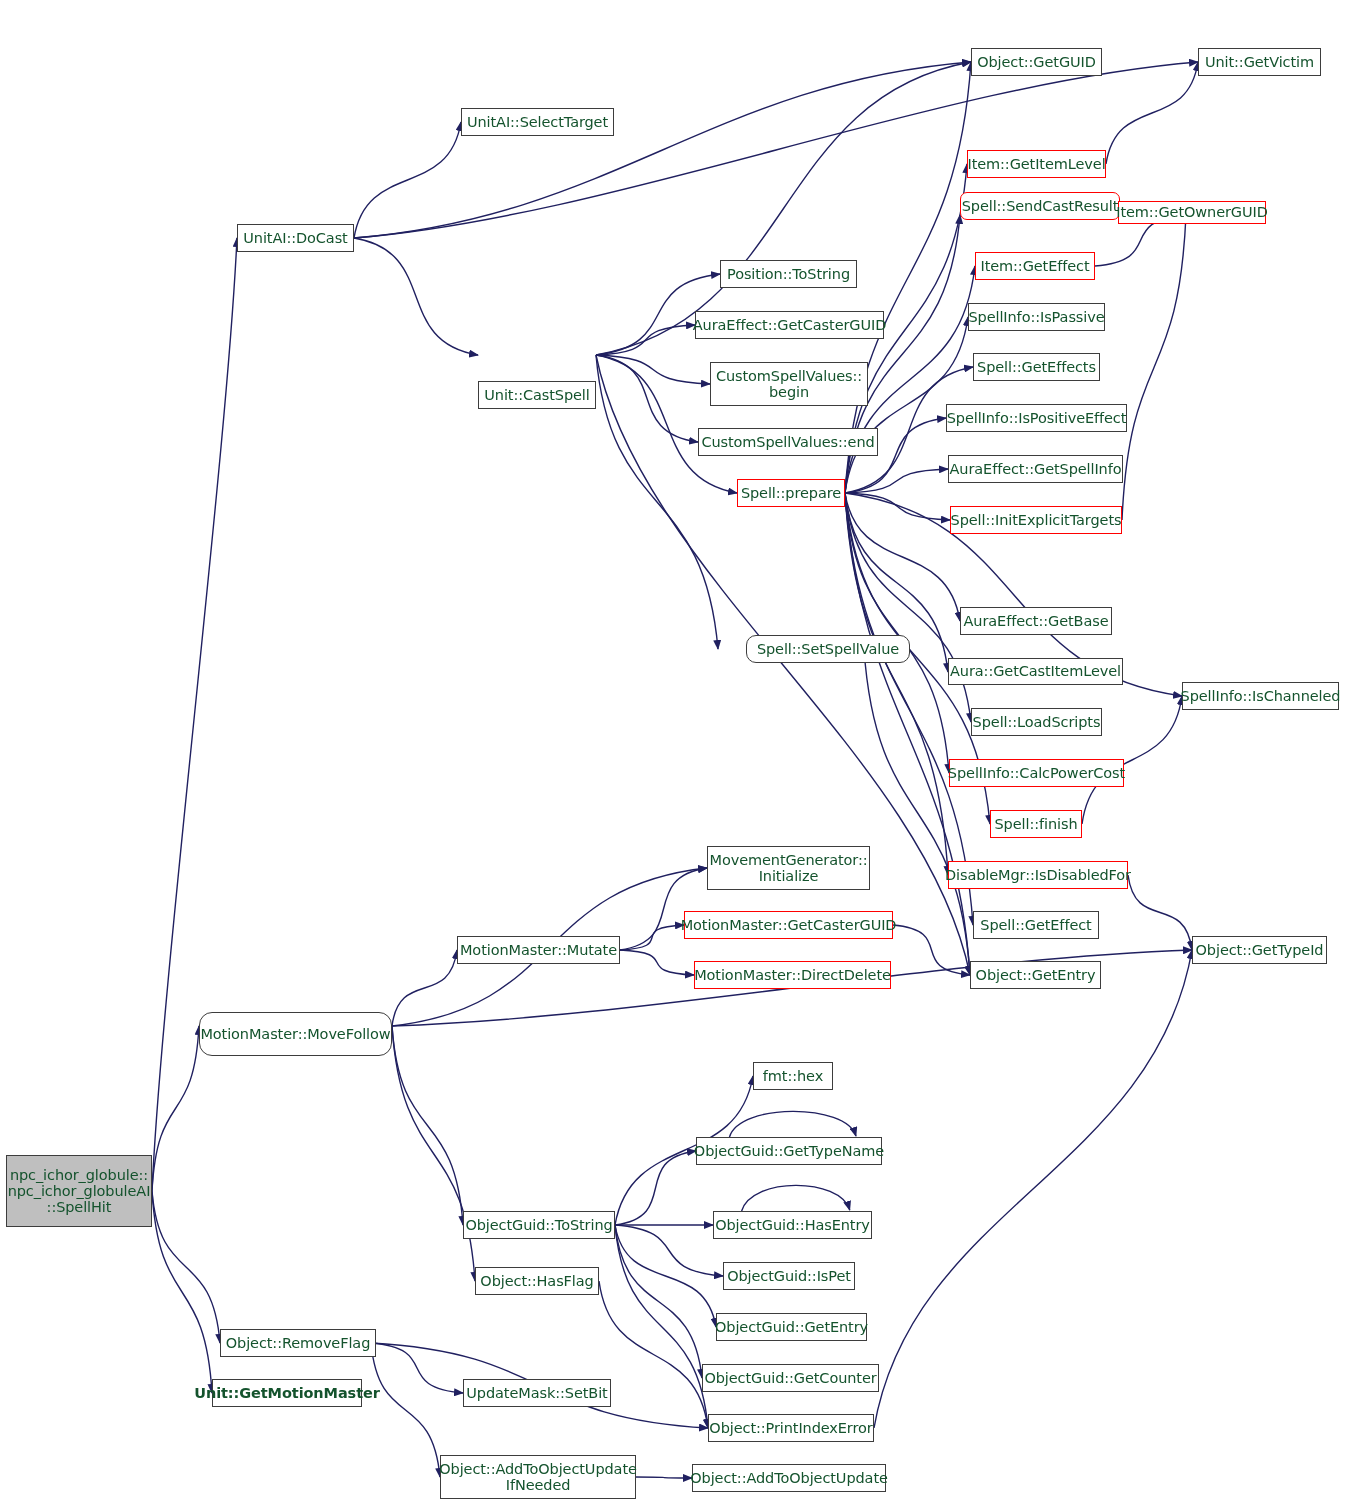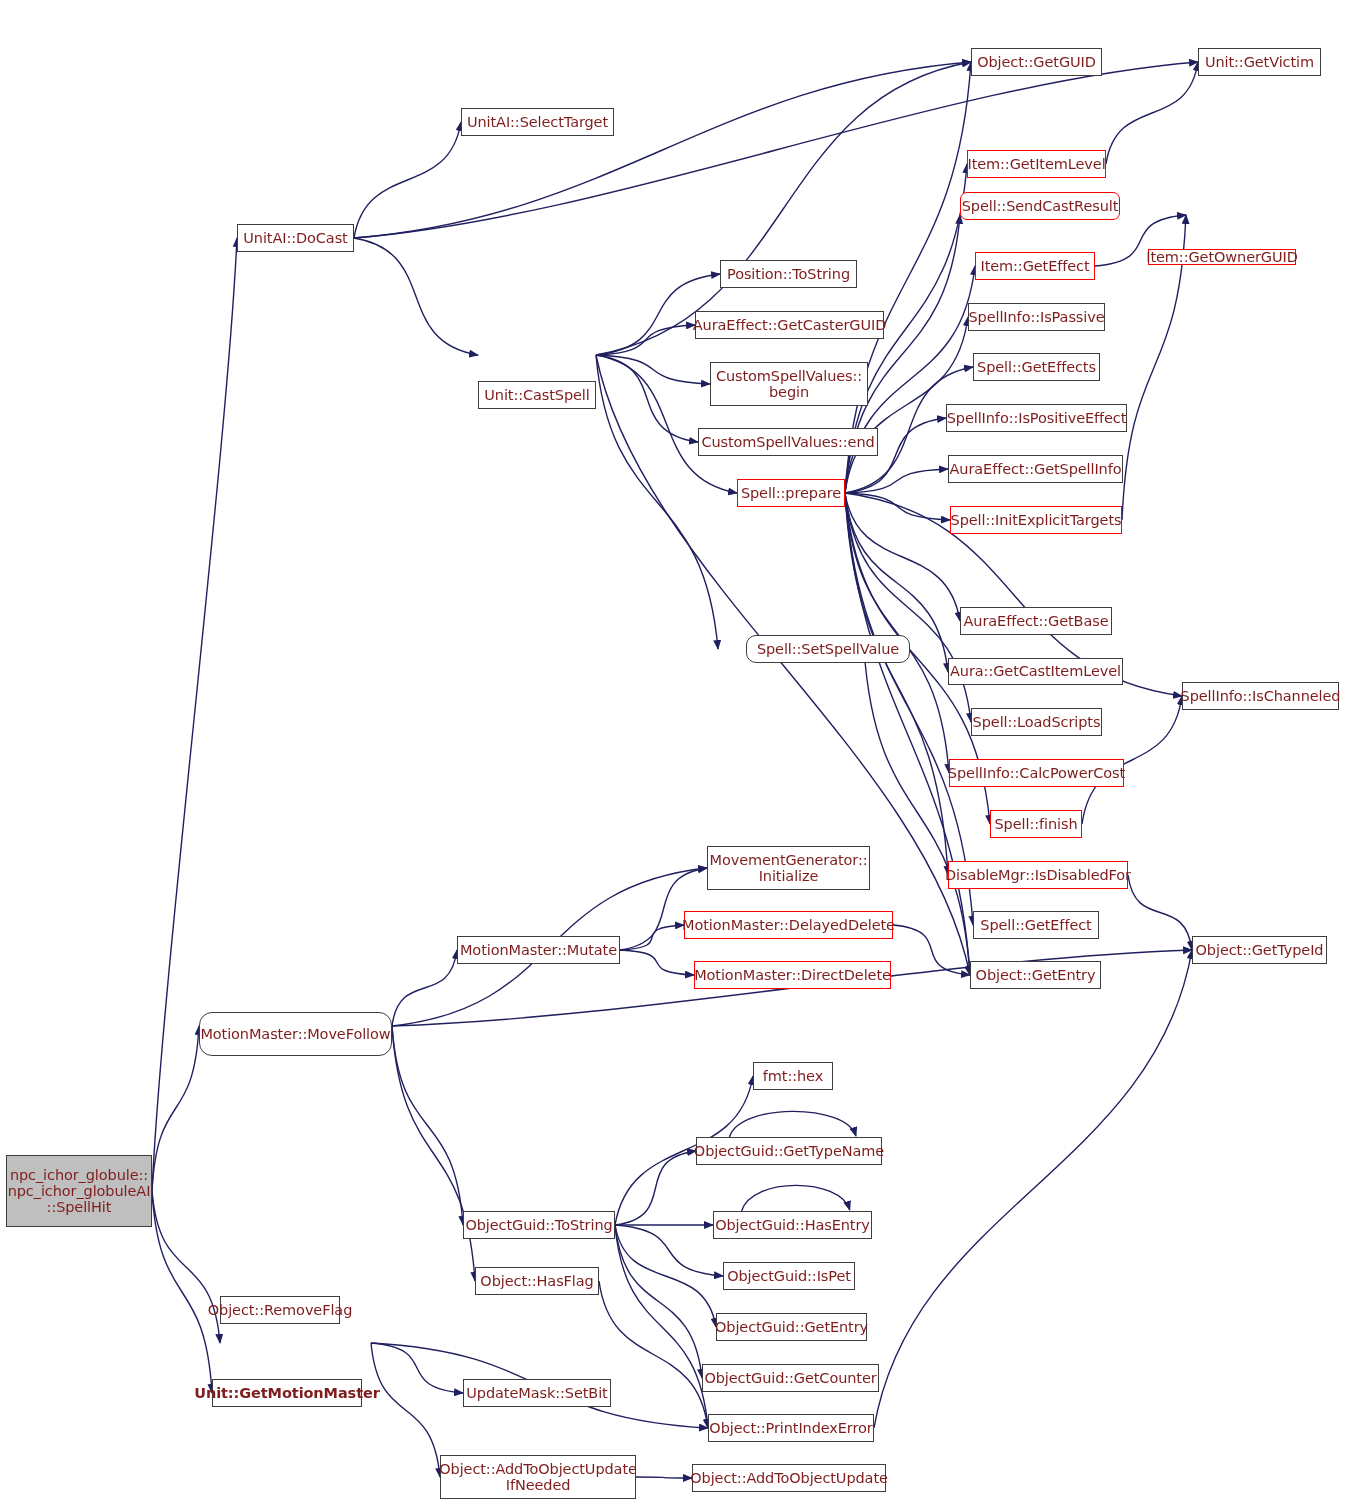--- a/index.html
+++ b/index.html
@@ -4,21 +4,21 @@
 <style>
   html,body{margin:0;padding:0;background:#ffffff;}
   body{font-family:"DejaVu Sans","Liberation Sans",sans-serif;}
   #canvas{position:relative;width:1345px;height:1500px;background:#fff;overflow:hidden;}
   #edges{position:absolute;left:0;top:0;width:1345px;height:1500px;pointer-events:none;}
   .node{
     position:absolute;
     box-sizing:border-box;
     border:1px solid #3d3d3d;
     background:#ffffff;
-    color:#7f1d1d;
+    color:#14532d;
     font-size:14.5px;
     line-height:1.12;
     display:flex;
     align-items:center;
     justify-content:center;
     text-align:center;
     white-space:pre;
     letter-spacing:-0.1px;
   }
   .node.red{border-color:#ff0000;}
@@ -112,52 +112,52 @@
       <div class="node" style="left: 695px; top: 311px; width: 189px; height: 28px;">AuraEffect::GetCasterGUID</div>
       <div class="node" style="left: 710px; top: 362px; width: 158px; height: 44px;">CustomSpellValues::
 begin</div>
       <div class="node" style="left: 698px; top: 428px; width: 180px; height: 28px;">CustomSpellValues::end</div>
       <div class="node red" style="left: 737px; top: 479px; width: 108px; height: 28px;">Spell::prepare</div>
       <div class="node" style="left: 746px; top: 635px; width: 164px; height: 28px; border-radius: 10px;">Spell::SetSpellValue</div>
       <div class="node" style="left: 971px; top: 48px; width: 131px; height: 28px;">Object::GetGUID</div>
       <div class="node" style="left: 1198px; top: 48px; width: 123px; height: 28px;">Unit::GetVictim</div>
       <div class="node red" style="left: 967px; top: 150px; width: 139px; height: 28px;">Item::GetItemLevel</div>
       <div class="node red" style="left: 960px; top: 192px; width: 160px; height: 28px; border-radius: 7px;">Spell::SendCastResult</div>
-      <div class="node red" style="left: 1148px; top: 201px; width: 148px; height: 16px; margin-top: 48px;">Item::GetOwnerGUID</div>
+      <div class="node red" style="left: 1118px; top: 201px; width: 148px; height: 23px;">Item::GetOwnerGUID</div>
       <div class="node red" style="left: 975px; top: 252px; width: 120px; height: 28px;">Item::GetEffect</div>
       <div class="node" style="left: 968px; top: 303px; width: 137px; height: 28px;">SpellInfo::IsPassive</div>
       <div class="node" style="left: 973px; top: 353px; width: 127px; height: 28px;">Spell::GetEffects</div>
       <div class="node" style="left: 946px; top: 404px; width: 181px; height: 28px;">SpellInfo::IsPositiveEffect</div>
       <div class="node" style="left: 948px; top: 455px; width: 175px; height: 28px;">AuraEffect::GetSpellInfo</div>
       <div class="node red" style="left: 950px; top: 506px; width: 172px; height: 28px;">Spell::InitExplicitTargets</div>
       <div class="node" style="left: 960px; top: 607px; width: 152px; height: 28px;">AuraEffect::GetBase</div>
       <div class="node" style="left: 948px; top: 658px; width: 175px; height: 27px;">Aura::GetCastItemLevel</div>
       <div class="node" style="left: 971px; top: 708px; width: 131px; height: 28px;">Spell::LoadScripts</div>
       <div class="node red" style="left: 949px; top: 759px; width: 175px; height: 28px;">SpellInfo::CalcPowerCost</div>
       <div class="node red" style="left: 990px; top: 810px; width: 92px; height: 28px;">Spell::finish</div>
       <div class="node red" style="left: 948px; top: 861px; width: 180px; height: 28px;">DisableMgr::IsDisabledFor</div>
       <div class="node" style="left: 973px; top: 911px; width: 126px; height: 28px;">Spell::GetEffect</div>
       <div class="node" style="left: 970px; top: 961px; width: 131px; height: 28px;">Object::GetEntry</div>
       <div class="node" style="left: 1182px; top: 682px; width: 157px; height: 28px;">SpellInfo::IsChanneled</div>
       <div class="node" style="left: 1192px; top: 936px; width: 135px; height: 28px;">Object::GetTypeId</div>
       <div class="node" style="left: 707px; top: 846px; width: 163px; height: 44px;">MovementGenerator::
 Initialize</div>
-      <div class="node red" style="left: 684px; top: 911px; width: 209px; height: 28px;">MotionMaster::DelayedDelete</div>
+      <div class="node red" style="left: 684px; top: 911px; width: 209px; height: 28px;">MotionMaster::GetCasterGUID</div>
       <div class="node red" style="left: 694px; top: 961px; width: 197px; height: 28px;">MotionMaster::DirectDelete</div>
       <div class="node" style="left: 457px; top: 936px; width: 163px; height: 28px;">MotionMaster::Mutate</div>
       <div class="node" style="left: 199px; top: 1012px; width: 193px; height: 44px; border-radius: 13px;">MotionMaster::MoveFollow</div>
       <div class="node" style="left: 753px; top: 1062px; width: 80px; height: 28px;">fmt::hex</div>
       <div class="node" style="left: 696px; top: 1137px; width: 186px; height: 28px;">ObjectGuid::GetTypeName</div>
       <div class="node" style="left: 713px; top: 1211px; width: 159px; height: 28px;">ObjectGuid::HasEntry</div>
       <div class="node" style="left: 463px; top: 1211px; width: 152px; height: 28px;">ObjectGuid::ToString</div>
       <div class="node" style="left: 723px; top: 1262px; width: 132px; height: 28px;">ObjectGuid::IsPet</div>
       <div class="node" style="left: 475px; top: 1267px; width: 124px; height: 28px;">Object::HasFlag</div>
       <div class="node" style="left: 716px; top: 1313px; width: 151px; height: 28px;">ObjectGuid::GetEntry</div>
       <div class="node" style="left: 702px; top: 1364px; width: 177px; height: 28px;">ObjectGuid::GetCounter</div>
       <div class="node" style="left: 708px; top: 1414px; width: 166px; height: 28px;">Object::PrintIndexError</div>
-      <div class="node" style="left: 220px; top: 1296px; width: 120px; height: 28px;">Object::RemoveFlag</div>
+      <div class="node" style="left: 220px; top: 1329px; width: 156px; height: 28px;">Object::RemoveFlag</div>
       <div class="node" style="left: 212px; top: 1379px; width: 150px; height: 28px; font-weight: bold;">Unit::GetMotionMaster</div>
       <div class="node" style="left: 463px; top: 1379px; width: 148px; height: 28px;">UpdateMask::SetBit</div>
       <div class="node" style="left: 440px; top: 1455px; width: 196px; height: 44px;">Object::AddToObjectUpdate
 IfNeeded</div>
       <div class="node" style="left: 692px; top: 1464px; width: 194px; height: 28px;">Object::AddToObjectUpdate</div>
     </div>
 </div>
 
 </body></html>

